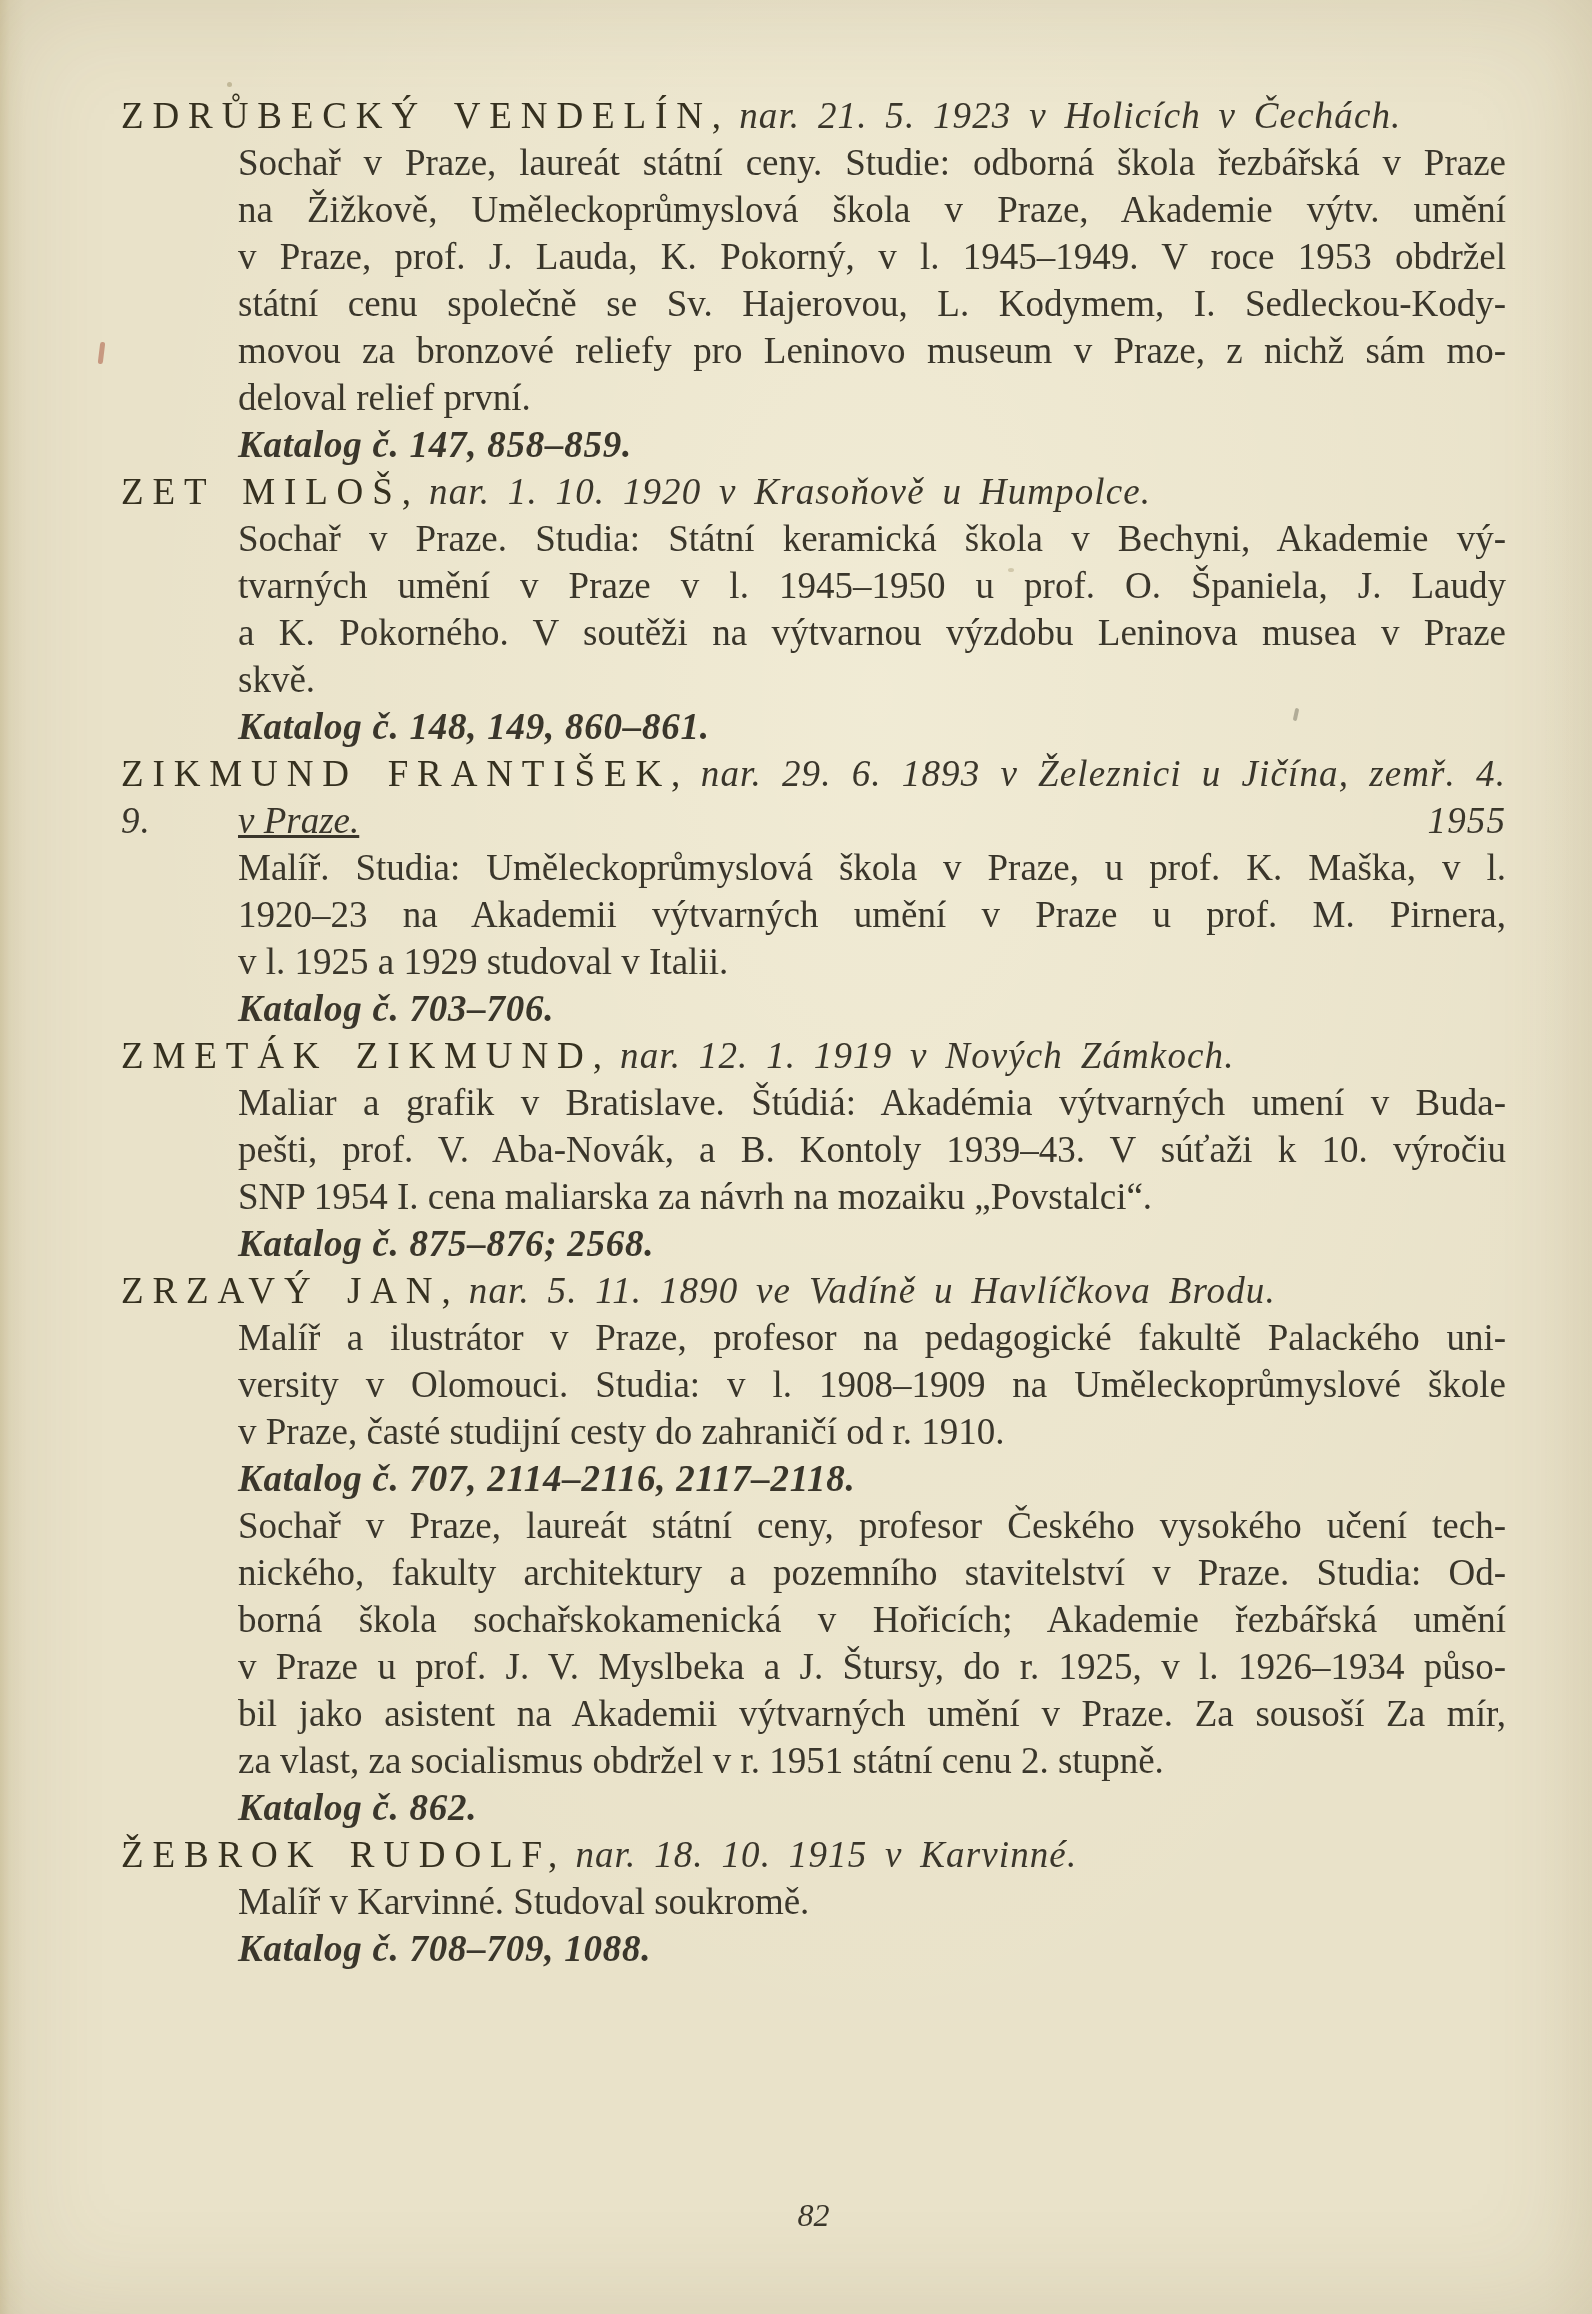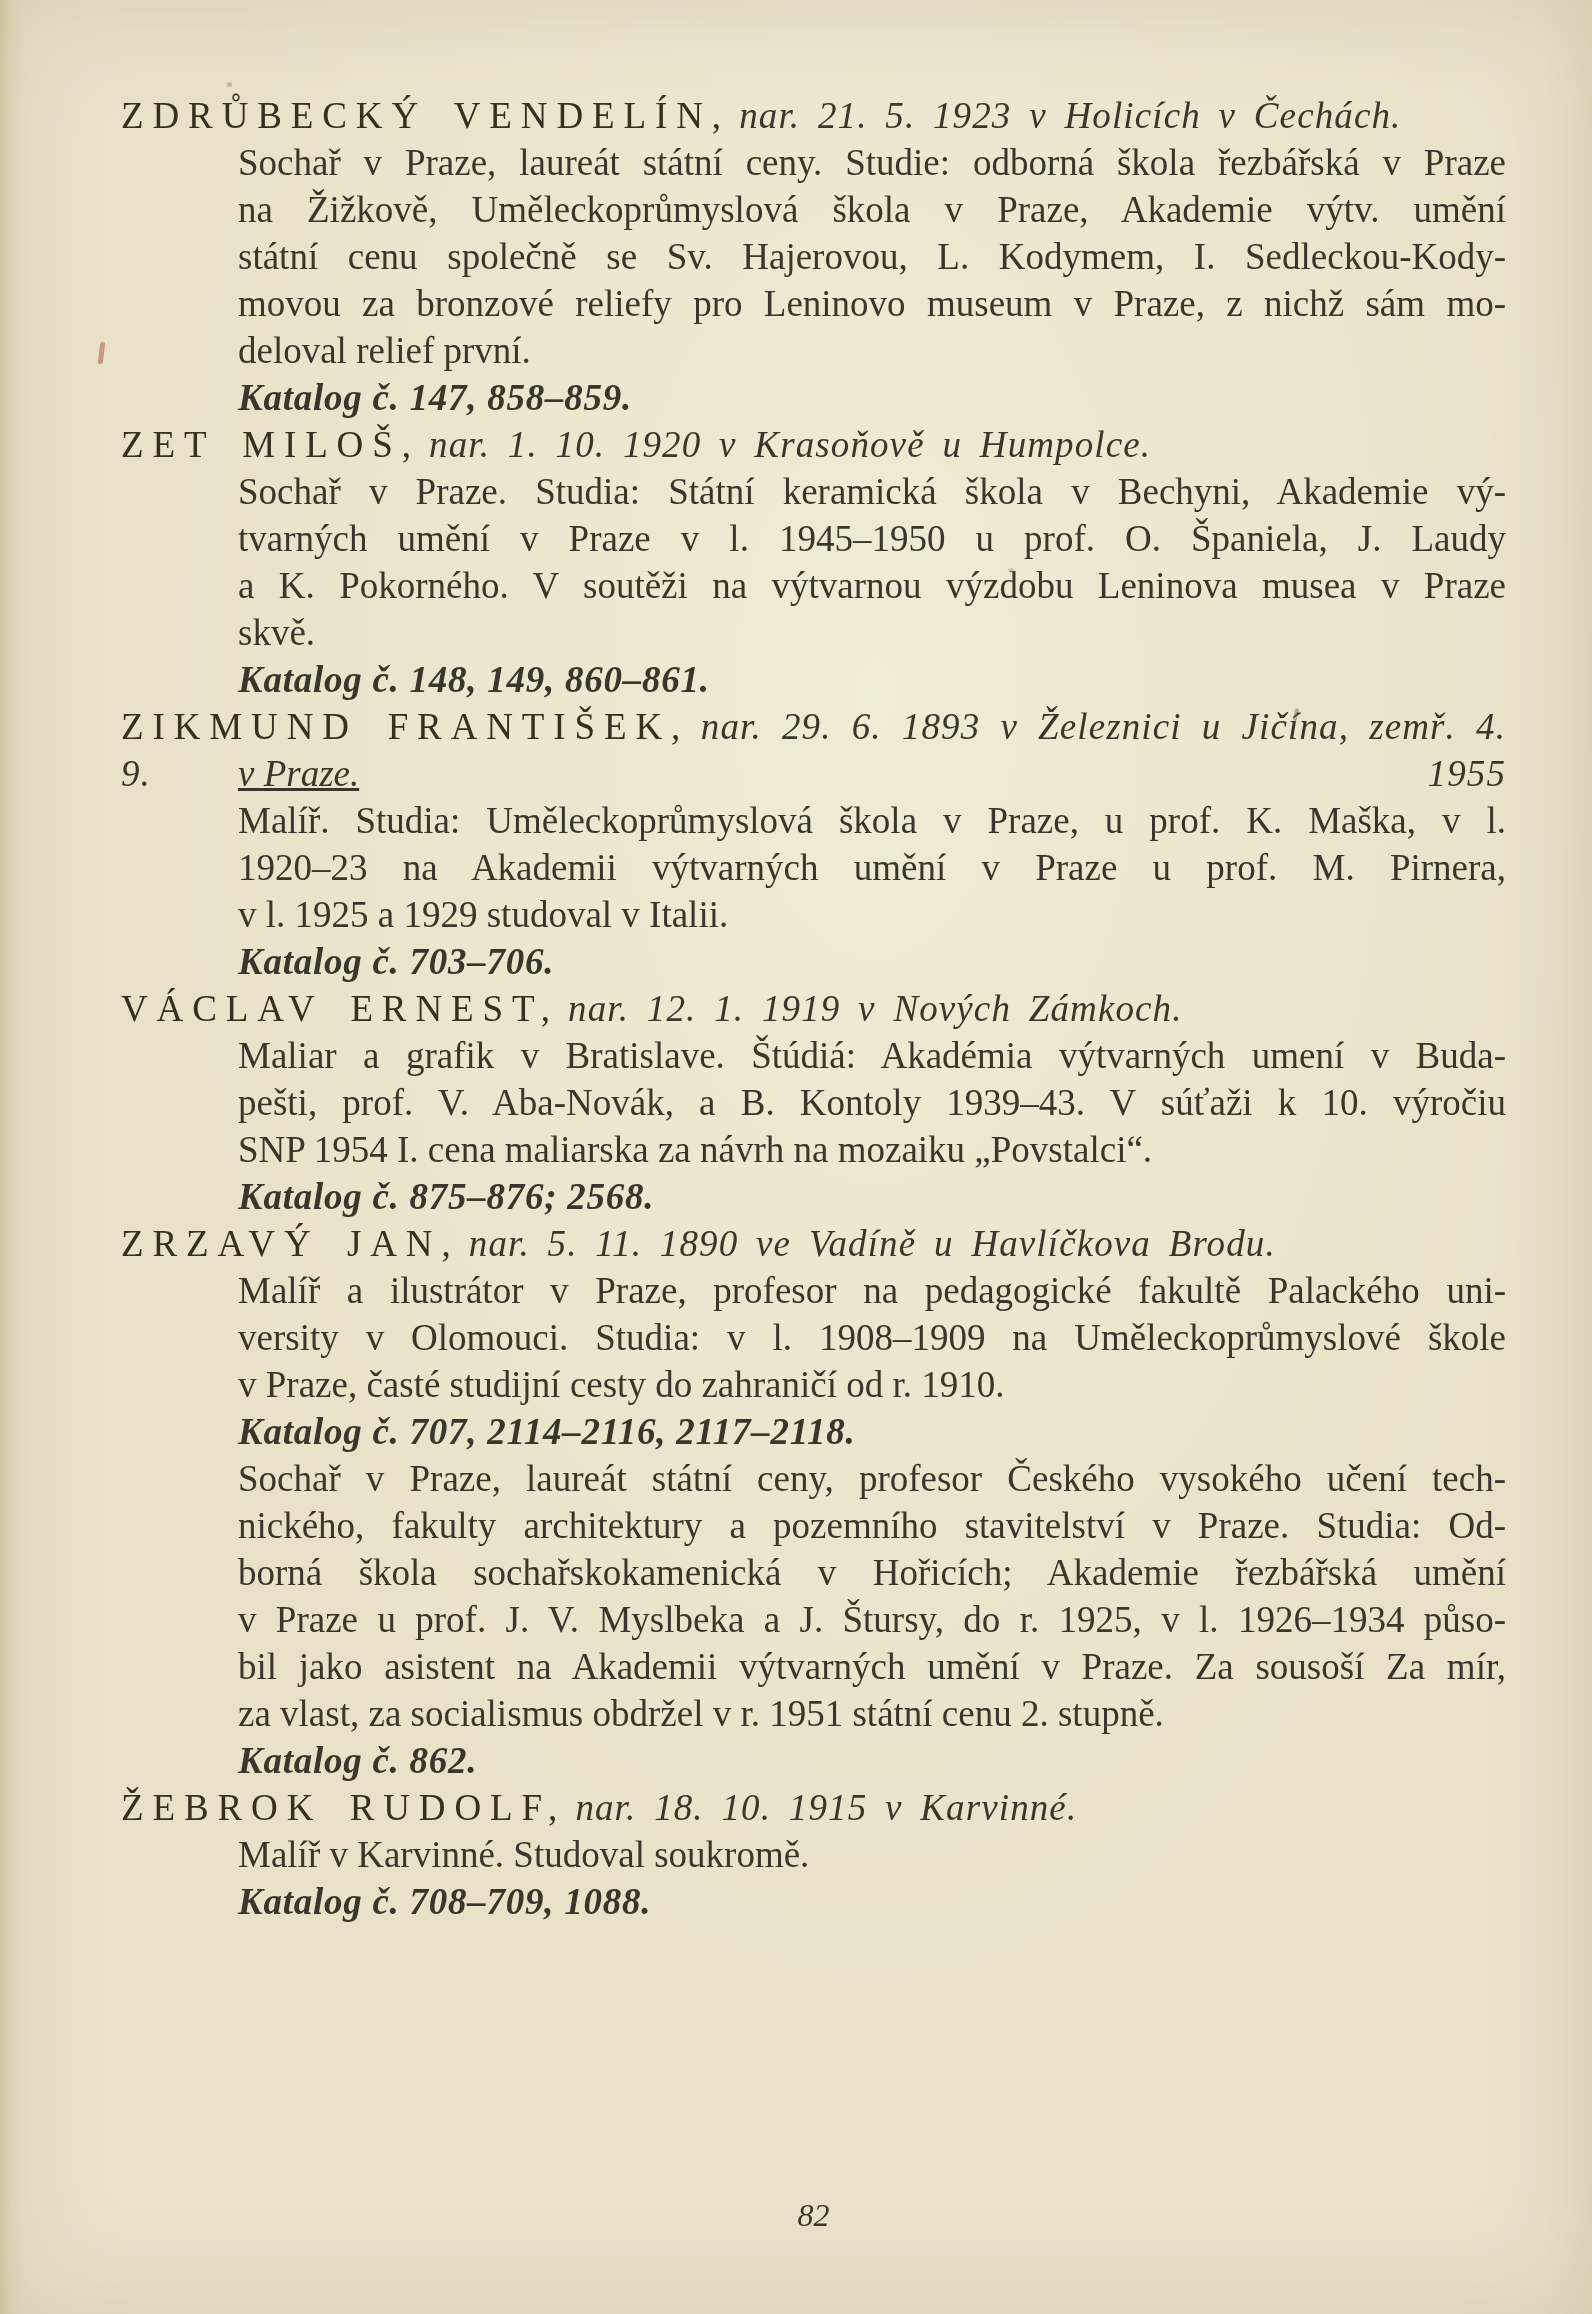--- a/index.html
+++ b/index.html
@@ -81,20 +81,21 @@
 </style>
 </head>
 <body>
 
 <div class="page">
   <div class="text-block" id="entries">
       <div>
         <div class="line"><span class="head-name">ZDRŮBECKÝ VENDELÍN,</span> <span class="head-rest">nar. 21. 5. 1923 v Holicích v Čechách.</span></div>
         <div class="line ind fill">Sochař v Praze, laureát státní ceny. Studie: odborná škola řezbářská v Praze</div>
         <div class="line ind fill">na Žižkově, Uměleckoprůmyslová škola v Praze, Akademie výtv. umění</div>
+        <div class="line ind fill">v Praze, prof. J. Lauda, K. Pokorný, v l. 1945–1949. V roce 1953 obdržel</div>
         <div class="line ind fill">státní cenu společně se Sv. Hajerovou, L. Kodymem, I. Sedleckou-Kody-</div>
         <div class="line ind fill">movou za bronzové reliefy pro Leninovo museum v Praze, z nichž sám mo-</div>
         <div class="line ind">deloval relief první.</div>
         <div class="line ind kat">Katalog č. 147, 858–859.</div>
       </div>
       <div>
         <div class="line"><span class="head-name">ZET MILOŠ,</span> <span class="head-rest">nar. 1. 10. 1920 v Krasoňově u Humpolce.</span></div>
         <div class="line ind fill">Sochař v Praze. Studia: Státní keramická škola v Bechyni, Akademie vý-</div>
         <div class="line ind fill">tvarných umění v Praze v l. 1945–1950 u prof. O. Španiela, J. Laudy</div>
         <div class="line ind fill">a K. Pokorného. V soutěži na výtvarnou výzdobu Leninova musea v Praze</div>
@@ -103,21 +104,21 @@
       </div>
       <div>
         <div class="line fill"><span class="head-name">ZIKMUND FRANTIŠEK,</span> <span class="head-rest">nar. 29. 6. 1893 v Železnici u Jičína, zemř. 4. 9. 1955</span></div>
         <div class="line ind it">v Praze.</div>
         <div class="line ind fill">Malíř. Studia: Uměleckoprůmyslová škola v Praze, u prof. K. Maška, v l.</div>
         <div class="line ind fill">1920–23 na Akademii výtvarných umění v Praze u prof. M. Pirnera,</div>
         <div class="line ind">v l. 1925 a 1929 studoval v Italii.</div>
         <div class="line ind kat">Katalog č. 703–706.</div>
       </div>
       <div>
-        <div class="line"><span class="head-name">VÁCLAV ERNEST,</span> <span class="head-rest">nar. 12. 1. 1919 v Nových Zámkoch.</span></div>
+        <div class="line"><span class="head-name">ZMETÁK ZIKMUND,</span> <span class="head-rest">nar. 12. 1. 1919 v Nových Zámkoch.</span></div>
         <div class="line ind fill">Maliar a grafik v Bratislave. Štúdiá: Akadémia výtvarných umení v Buda-</div>
         <div class="line ind fill">pešti, prof. V. Aba-Novák, a B. Kontoly 1939–43. V súťaži k 10. výročiu</div>
         <div class="line ind">SNP 1954 I. cena maliarska za návrh na mozaiku „Povstalci“.</div>
         <div class="line ind kat">Katalog č. 875–876; 2568.</div>
       </div>
       <div>
         <div class="line"><span class="head-name">ZRZAVÝ JAN,</span> <span class="head-rest">nar. 5. 11. 1890 ve Vadíně u Havlíčkova Brodu.</span></div>
         <div class="line ind fill">Malíř a ilustrátor v Praze, profesor na pedagogické fakultě Palackého uni-</div>
         <div class="line ind fill">versity v Olomouci. Studia: v l. 1908–1909 na Uměleckoprůmyslové škole</div>
         <div class="line ind">v Praze, časté studijní cesty do zahraničí od r. 1910.</div>

